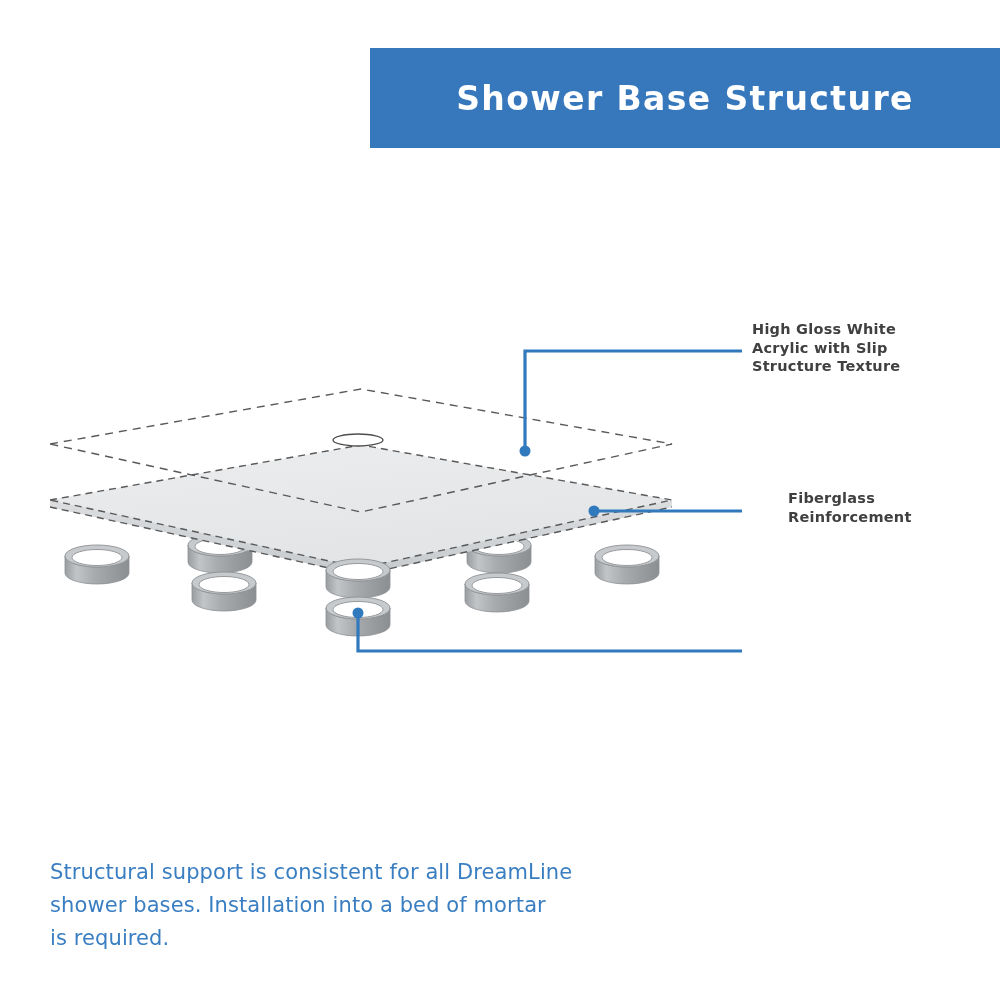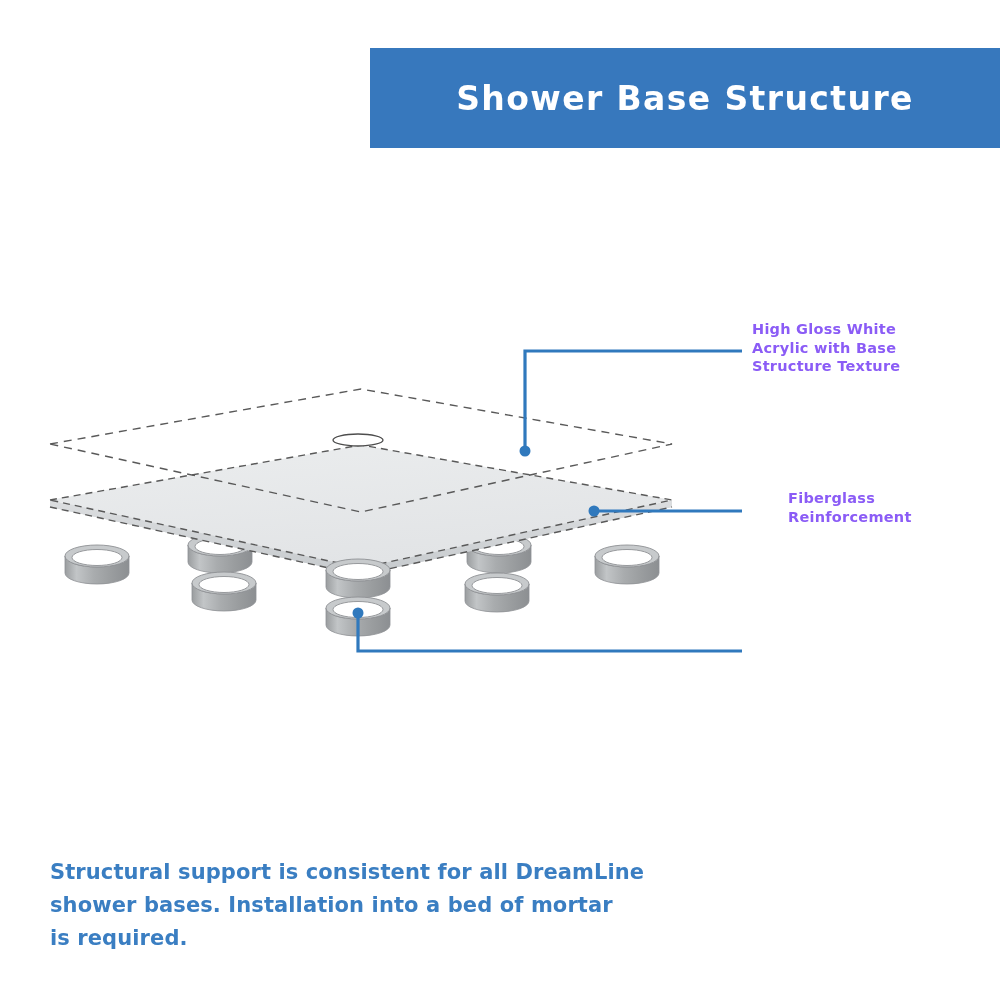--- a/index.html
+++ b/index.html
@@ -38,35 +38,35 @@
     font-size: 33px;
     letter-spacing: 1.4px;
     white-space: nowrap;
   }
   .callout {
     position: absolute;
     font-family: "DejaVu Sans", sans-serif;
     font-weight: bold;
     font-size: 14.5px;
     line-height: 18.5px;
-    color: #8b5cf6;
+    color: #404040;
     letter-spacing: 0.25px;
     white-space: nowrap;
   }
   .callout-1 { left: 752px; top: 320px; }
   .callout-2 { left: 752px; top: 489px; margin-left: 36px; }
   .callout-3 { left: 752px; top: 630px; }
 
   .caption {
     position: absolute;
     left: 50px;
     top: 856px;
     width: 660px;
     font-family: "DejaVu Sans", sans-serif;
-    font-weight: bold;
+    font-weight: normal;
     font-size: 21px;
     line-height: 33px;
     color: #3a7ec2;
     letter-spacing: 0.1px;
   }
   .caption span { display: block; }
 </style>
 </head>
 <body>
 
@@ -134,21 +134,21 @@
     </g>
     <g fill="#3079bd">
       <circle cx="525" cy="451" r="5.5"></circle>
       <circle cx="594" cy="511" r="5.5"></circle>
       <circle cx="358" cy="613" r="5.5"></circle>
     </g>
   </svg>
 
   <div class="callout callout-1">
     <div>High Gloss White</div>
-    <div>Acrylic with Base</div>
+    <div>Acrylic with Slip</div>
     <div>Structure Texture</div>
   </div>
 
   <div class="callout callout-2">
     <div>Fiberglass</div>
     <div>Reinforcement</div>
   </div>
 
 
   <div class="caption">

